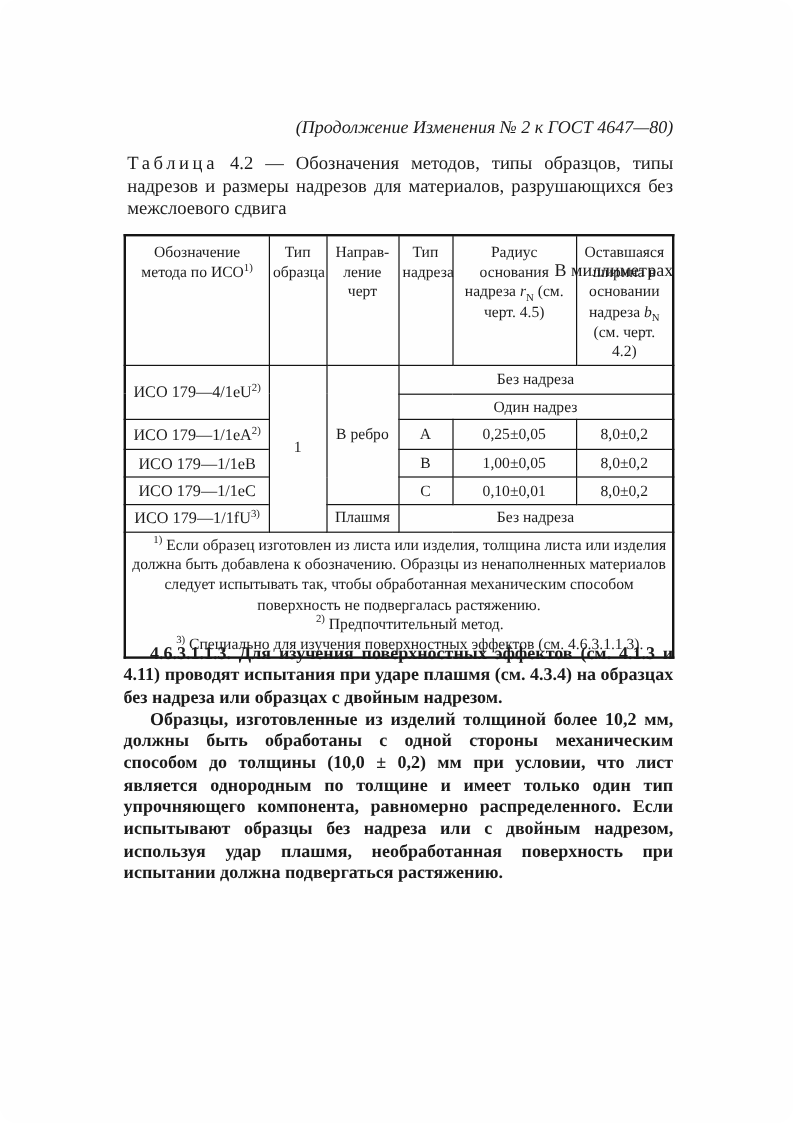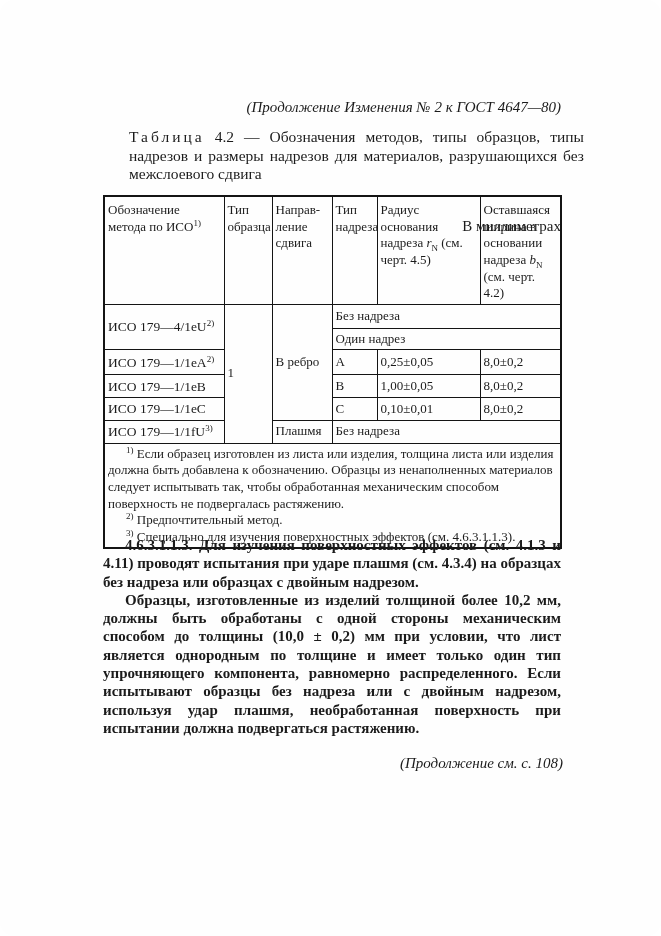--- a/index.html
+++ b/index.html
@@ -22,21 +22,20 @@
     white-space: nowrap;
   }
   .caption {
     position: absolute;
     top: 128px;
     left: 106px;
     width: 455px;
     font-size: 15.5px;
     line-height: 18.5px;
     text-align: justify;
-    margin-left: 23px;
   }
   .caption .ls { letter-spacing: 3px; }
   .units-note {
     position: absolute;
     top: 174px;
     left: 106px;
     width: 455px;
     text-align: right;
     font-size: 15px;
     margin-top: 44px;
@@ -47,21 +46,21 @@
     left: 103px;
     width: 457px;
     border-collapse: collapse;
     table-layout: fixed;
     border: 2px solid #141414;
     font-size: 13px;
   }
   table.gost th, table.gost td {
     border: 1.5px solid #141414;
     padding: 2px 3px;
-    text-align: left;
+    text-align: center;
     vertical-align: middle;
     line-height: 1.28;
     font-weight: normal;
   }
   table.gost th { vertical-align: top; padding-top: 5px; }
   td.method { text-align: left; padding-left: 6px; font-size: 13.5px; white-space: nowrap; }
   td.val { font-size: 13px; }
   .supn { font-size: 9px; vertical-align: super; line-height: 0; }
   .subn { font-size: 9px; vertical-align: sub; line-height: 0; }
   .ivar { font-style: italic; }
@@ -121,21 +120,21 @@
         <col style="width:48px">
         <col style="width:60px">
       <col style="width:45px">
         <col style="width:103px">
         <col style="width:81px">
     </colgroup>
     <tbody>
       <tr class="r-header">
         <th><span>Обозначение метода по ИСО</span><span class="supn">1)</span></th>
         <th>Тип образца</th>
-        <th>Направ-ление сдвига</th>
+        <th>Направ-ление черт</th>
         <th>Тип надреза</th>
         <th><span>Радиус основания надреза </span><span class="ivar">r</span><span class="subn">N</span><span> (см. черт. 4.5)</span></th>
         <th><span>Оставшаяся ширина в основании надреза </span><span class="ivar">b</span><span class="subn">N</span><span> (см. черт. 4.2)</span></th>
       </tr>
 
       <tr class="r-nonotch1">
         <td class="method" rowspan="2"><span>ИСО 179—4/1eU</span><span class="supn">2)</span></td>
         <td rowspan="6">1</td>
         <td rowspan="5">В ребро</td>
         <td colspan="3" class="val">Без надреза</td>
@@ -180,15 +179,14 @@
         </td>
       </tr>
     </tbody>
   </table>
 
   <div class="body-text">
     <p>4.6.3.1.1.3. Для изучения поверхностных эффектов (см. 4.1.3 и 4.11) проводят испытания при ударе плашмя (см. 4.3.4) на образцах без надреза или образцах с двойным надрезом.</p>
     <p>Образцы, изготовленные из изделий толщиной более 10,2 мм, должны быть обработаны с одной стороны механическим способом до толщины (10,0 ± 0,2) мм при условии, что лист является однородным по толщине и имеет только один тип упрочняющего компонента, равномерно распределенного. Если испытывают образцы без надреза или с двойным надрезом, используя удар плашмя, необработанная поверхность при испытании должна подвергаться растяжению.</p>
   </div>
 
-  <div class="footer-note">(Продолжение см. с. 108)</div>
 
 </div>
 
 </body></html>

